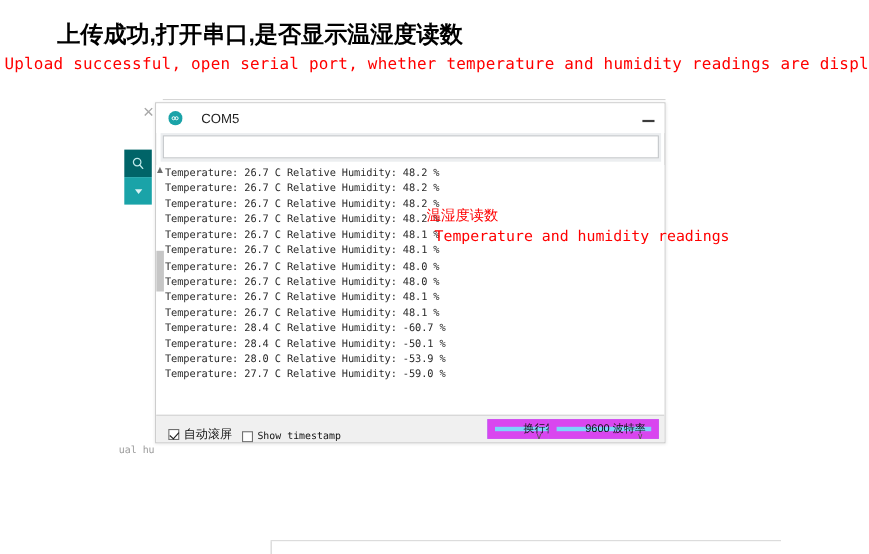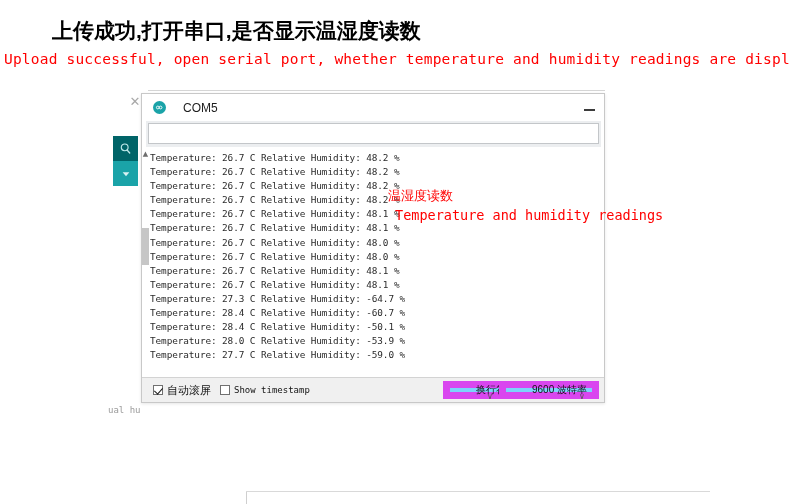--- a/index.html
+++ b/index.html
@@ -249,21 +249,21 @@
 
   #serial-bottombar {
     position: absolute;
     left: 0px;
     bottom: 0px;
     width: 462px;
     height: 24px;
     background: #f0f0f0;
     border-top: 1px solid #d3d3d3;
     display: flex;
-    align-items: center;
+    align-items: flex-end;
   }
   .cb-wrap {
     display: flex;
     align-items: center;
     white-space: nowrap;
   }
   #cb-autoscroll-wrap { margin-left: 11px; }
   #cb-timestamp-wrap  { margin-left: 9px; }
   .cbox {
     width: 10px;
@@ -406,21 +406,20 @@
         <div class="serial-line">Temperature: 26.7 C Relative Humidity: 48.2 %</div>
         <div class="serial-line">Temperature: 26.7 C Relative Humidity: 48.2 %</div>
         <div class="serial-line">Temperature: 26.7 C Relative Humidity: 48.2 %</div>
         <div class="serial-line">Temperature: 26.7 C Relative Humidity: 48.2 %</div>
         <div class="serial-line">Temperature: 26.7 C Relative Humidity: 48.1 %</div>
         <div class="serial-line">Temperature: 26.7 C Relative Humidity: 48.1 %</div>
         <div class="serial-line">Temperature: 26.7 C Relative Humidity: 48.0 %</div>
         <div class="serial-line">Temperature: 26.7 C Relative Humidity: 48.0 %</div>
         <div class="serial-line">Temperature: 26.7 C Relative Humidity: 48.1 %</div>
         <div class="serial-line">Temperature: 26.7 C Relative Humidity: 48.1 %</div>
-        <div class="serial-line">Temperature: 27.3 C Relative Humidity: -64.7 %</div>
         <div class="serial-line">Temperature: 28.4 C Relative Humidity: -60.7 %</div>
         <div class="serial-line">Temperature: 28.4 C Relative Humidity: -50.1 %</div>
         <div class="serial-line">Temperature: 28.0 C Relative Humidity: -53.9 %</div>
         <div class="serial-line">Temperature: 27.7 C Relative Humidity: -59.0 %</div>
       </div>
   </div>
 
   <div id="serial-bottombar">
     <div class="cb-wrap" id="cb-autoscroll-wrap">
       <span class="cbox checked"></span>

